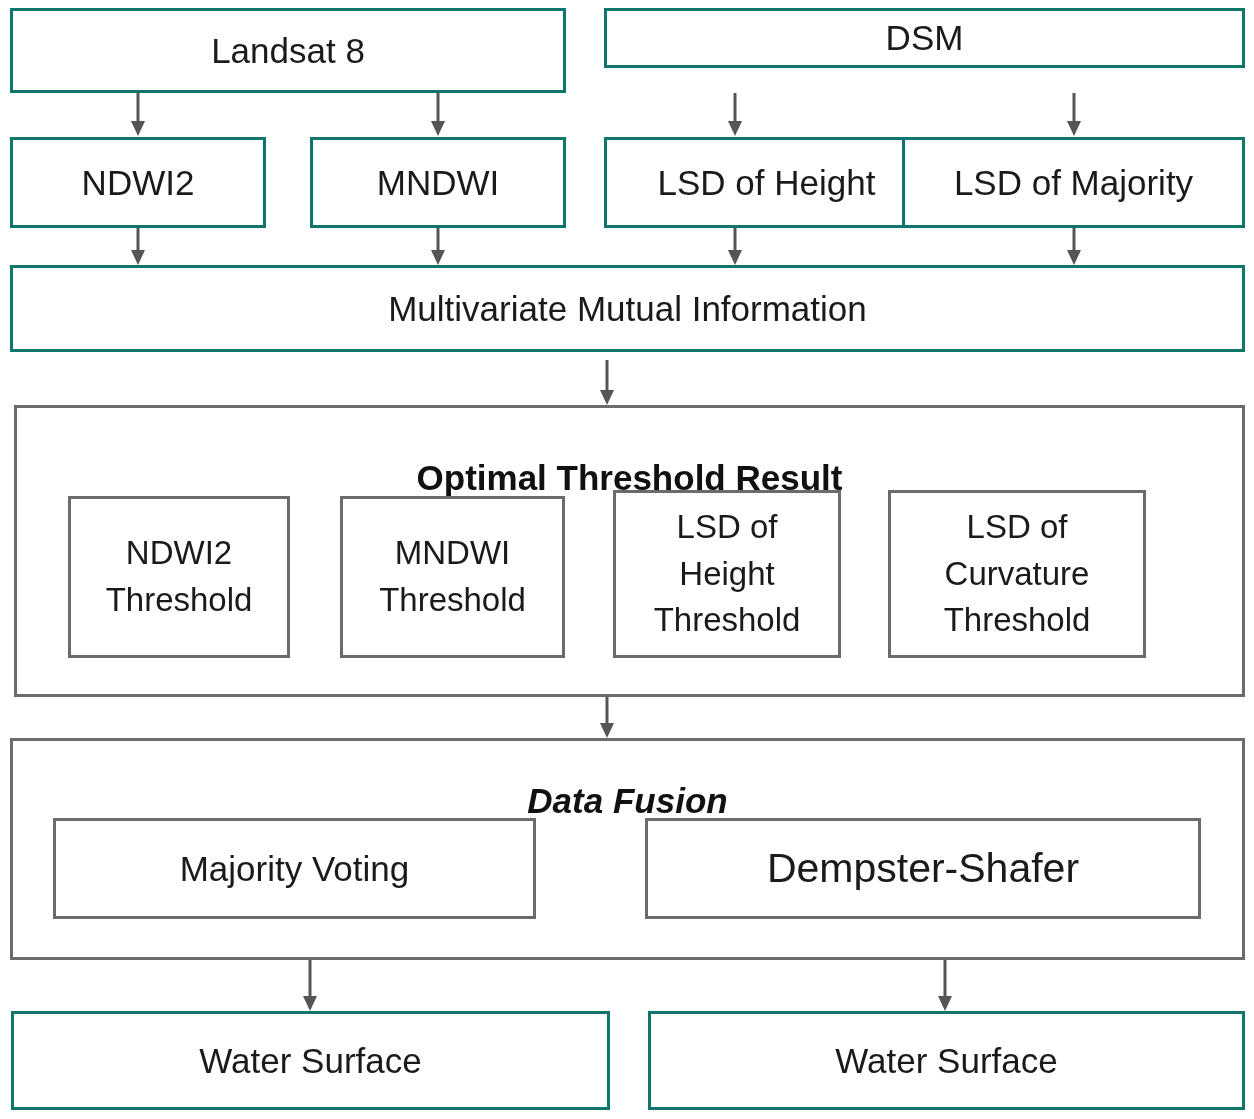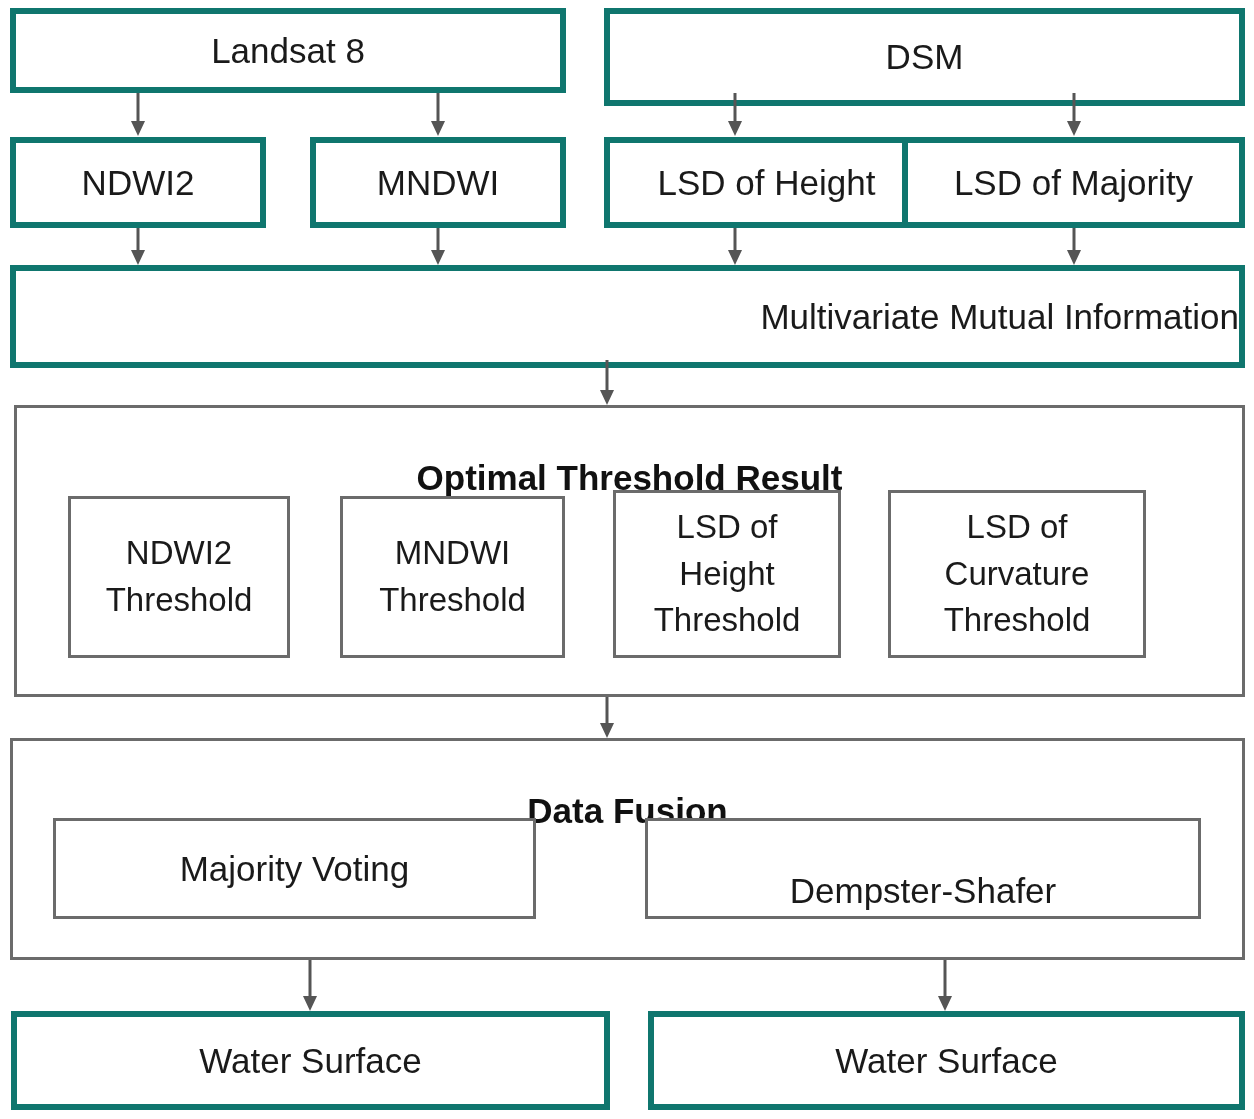--- a/index.html
+++ b/index.html
@@ -13,21 +13,21 @@
   #canvas {
     position: relative;
     width: 1254px;
     height: 1119px;
     background: #ffffff;
     overflow: hidden;
   }
   .box {
     position: absolute;
     box-sizing: border-box;
-    border: 6px solid #0f766e;
+    border: 3px solid #0f766e;
     background: #ffffff;
     display: flex;
     align-items: center;
     justify-content: center;
     text-align: center;
     color: #1a1a1a;
     font-family: "Liberation Sans", sans-serif;
     font-size: 35px;
     line-height: 1.25;
     font-weight: 400;
@@ -72,21 +72,21 @@
 </style>
 </head>
 <body>
 
 <div id="canvas">
 
   <div class="box" style="left:10px; top:8px; width:556px; height:85px;">
     <span>Landsat 8</span>
   </div>
 
-  <div class="box" style="left:604px; top:8px; width:641px; height:98px;">
+  <div class="box" style="left:604px; top:8px; width:641px; height:60px;">
     <span>DSM</span>
   </div>
 
   <div class="arrow" style="left:131px; top:93px; width:14px; height:44px;">
     <svg width="14" height="44" viewBox="0 0 14 44">
       <line x1="7" y1="0" x2="7" y2="30" stroke="#555555" stroke-width="3"></line>
       <polygon points="7,43 0,28 14,28" fill="#555555"></polygon>
     </svg>
   </div>
   <div class="arrow" style="left:431px; top:93px; width:14px; height:44px;">
@@ -139,21 +139,21 @@
       <polygon points="7,37 0,22 14,22" fill="#555555"></polygon>
     </svg>
   </div>
   <div class="arrow" style="left:1067px; top:228px; width:14px; height:38px;">
     <svg width="14" height="38" viewBox="0 0 14 38">
       <line x1="7" y1="0" x2="7" y2="24" stroke="#555555" stroke-width="3"></line>
       <polygon points="7,37 0,22 14,22" fill="#555555"></polygon>
     </svg>
   </div>
 
-  <div class="box" style="left:10px; top:265px; width:1235px; height:103px;justify-content:flex-end;">
+  <div class="box" style="left:10px; top:265px; width:1235px; height:87px;">
     <span>Multivariate Mutual Information</span>
   </div>
 
   <div class="arrow" style="left:600px; top:360px; width:14px; height:46px;">
     <svg width="14" height="46" viewBox="0 0 14 46">
       <line x1="7" y1="0" x2="7" y2="32" stroke="#555555" stroke-width="3"></line>
       <polygon points="7,45 0,30 14,30" fill="#555555"></polygon>
     </svg>
   </div>
 
@@ -181,27 +181,27 @@
   </div>
 
   <div class="arrow" style="left:600px; top:697px; width:14px; height:42px;">
     <svg width="14" height="42" viewBox="0 0 14 42">
       <line x1="7" y1="0" x2="7" y2="28" stroke="#555555" stroke-width="3"></line>
       <polygon points="7,41 0,26 14,26" fill="#555555"></polygon>
     </svg>
   </div>
 
   <div class="container-box" style="left:10px; top:738px; width:1235px; height:222px;">
-    <div class="container-title" style="top:13px;">Data Fusion</div>
+    <div class="container-title" style="top:3px;font-style:italic;">Data Fusion</div>
   </div>
 
   <div class="inner-box" style="left:53px; top:818px; width:483px; height:101px; font-size:35px;">
     <span>Majority Voting</span>
   </div>
-  <div class="inner-box" style="left:645px; top:818px; width:556px; height:101px; font-size:35px;align-items:flex-end;">
+  <div class="inner-box" style="left:645px; top:818px; width:556px; height:101px; font-size:41px;">
     <span>Dempster-Shafer</span>
   </div>
 
   <div class="arrow" style="left:303px; top:960px; width:14px; height:52px;">
     <svg width="14" height="52" viewBox="0 0 14 52">
       <line x1="7" y1="0" x2="7" y2="38" stroke="#555555" stroke-width="3"></line>
       <polygon points="7,51 0,36 14,36" fill="#555555"></polygon>
     </svg>
   </div>
   <div class="arrow" style="left:938px; top:960px; width:14px; height:52px;">

